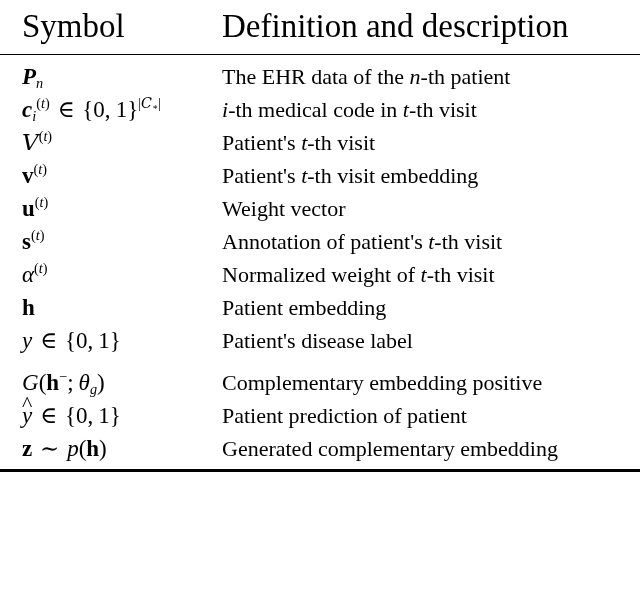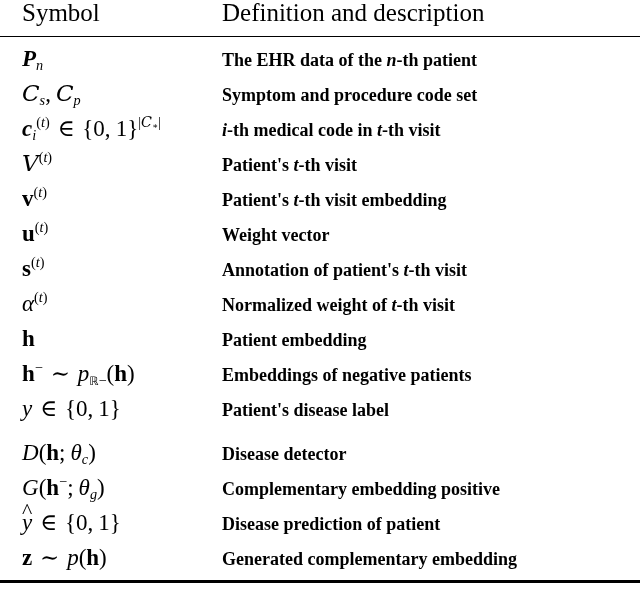--- a/index.html
+++ b/index.html
@@ -36,39 +36,38 @@
 
   th, td {
     text-align: left;
     vertical-align: baseline;
     padding: 0;
   }
   th {
     font-weight: normal;
   }
   .hdr-cell {
-    font-size: 25px;
+    font-size: 33px;
     line-height: 1;
-    padding: 0 0 11px 22px;
+    padding: 10px 0 11px 22px;
     white-space: nowrap;
   }
   .hdr-cell.desc { padding-left: 0; margin-top: 44px; }
 
   .sym-cell {
     padding: 2px 0 2px 22px;
     font-size: 23px;
     line-height: 29px;
     white-space: nowrap;
   }
   .desc-cell {
     padding: 2px 4px 2px 0;
-    font-size: 18px;
+    font-size: 22px;
     line-height: 29px;
     white-space: nowrap;
-    font-weight: bold;
   }
   tbody.section tr:first-child .sym-cell,
   tbody.section tr:first-child .desc-cell {
     padding-top: 7px;
   }
   tbody.section tr:last-child .sym-cell,
   tbody.section tr:last-child .desc-cell {
     padding-bottom: 6px;
   }
 
@@ -119,24 +118,20 @@
         <th class="hdr-cell desc">Definition and description</th>
       </tr>
     </thead>
 
     <tbody class="section">
       <tr class="rule-mid">
         <td class="sym-cell"><span class="mbi">P</span><sub>n</sub></td>
         <td class="desc-cell">The EHR data of the <span class="mi">n</span>-th patient</td>
       </tr>
       <tr>
-        <td class="sym-cell"><span class="mcal">C</span><sub>s</sub><span class="mop">,</span><span class="sp"></span><span class="mcal">C</span><sub>p</sub></td>
-        <td class="desc-cell">Symptom and procedure code set</td>
-      </tr>
-      <tr>
         <td class="sym-cell"><span class="mbi">c</span><sub>i</sub><sup class="up">(<span class="mi">t</span>)</sup><span class="spw"></span><span class="mop">∈</span><span class="spw"></span><span class="mop">{0,<span class="sp"></span>1}</span><sup class="up">|<span class="mcal">C</span><sub class="up">∗</sub>|</sup></td>
         <td class="desc-cell"><span class="mi">i</span>-th medical code in <span class="mi">t</span>-th visit</td>
       </tr>
       <tr>
         <td class="sym-cell"><span class="mcal">V</span><sup class="up">(<span class="mi">t</span>)</sup></td>
         <td class="desc-cell">Patient's <span class="mi">t</span>-th visit</td>
       </tr>
       <tr>
         <td class="sym-cell"><span class="mb">v</span><sup class="up">(<span class="mi">t</span>)</sup></td>
         <td class="desc-cell">Patient's <span class="mi">t</span>-th visit embedding</td>
@@ -151,41 +146,33 @@
       </tr>
       <tr>
         <td class="sym-cell"><span class="mi">α</span><sup class="up">(<span class="mi">t</span>)</sup></td>
         <td class="desc-cell">Normalized weight of <span class="mi">t</span>-th visit</td>
       </tr>
       <tr>
         <td class="sym-cell"><span class="mb">h</span></td>
         <td class="desc-cell">Patient embedding</td>
       </tr>
       <tr>
-        <td class="sym-cell"><span class="mb">h</span><sup class="up">−</sup><span class="spw"></span><span class="mop">∼</span><span class="spw"></span><span class="mi">p</span><sub class="up"><span class="mbb">ℝ</span>−</sub><span class="mop">(</span><span class="mb">h</span><span class="mop">)</span></td>
-        <td class="desc-cell">Embeddings of negative patients</td>
-      </tr>
-      <tr>
         <td class="sym-cell"><span class="mi">y</span><span class="spw"></span><span class="mop">∈</span><span class="spw"></span><span class="mop">{0,<span class="sp"></span>1}</span></td>
         <td class="desc-cell">Patient's disease label</td>
       </tr>
     </tbody>
 
     <tbody class="section">
       <tr>
-        <td class="sym-cell"><span class="mi">D</span><span class="mop">(</span><span class="mb">h</span><span class="mop">;</span><span class="sp"></span><span class="mi">θ</span><sub>c</sub><span class="mop">)</span></td>
-        <td class="desc-cell">Disease detector</td>
-      </tr>
-      <tr>
         <td class="sym-cell"><span class="mi">G</span><span class="mop">(</span><span class="mb">h</span><sup class="up">−</sup><span class="mop">;</span><span class="sp"></span><span class="mi">θ</span><sub>g</sub><span class="mop">)</span></td>
         <td class="desc-cell">Complementary embedding positive</td>
       </tr>
       <tr>
         <td class="sym-cell"><span class="hat mi">y<span class="hatmark">^</span></span><span class="spw"></span><span class="mop">∈</span><span class="spw"></span><span class="mop">{0,<span class="sp"></span>1}</span></td>
-        <td class="desc-cell">Disease prediction of patient</td>
+        <td class="desc-cell">Patient prediction of patient</td>
       </tr>
       <tr class="rule-bottom">
         <td class="sym-cell"><span class="mb">z</span><span class="spw"></span><span class="mop">∼</span><span class="spw"></span><span class="mi">p</span><span class="mop">(</span><span class="mb">h</span><span class="mop">)</span></td>
         <td class="desc-cell">Generated complementary embedding</td>
       </tr>
     </tbody>
   </table>
 </div>
 
 </body></html>

